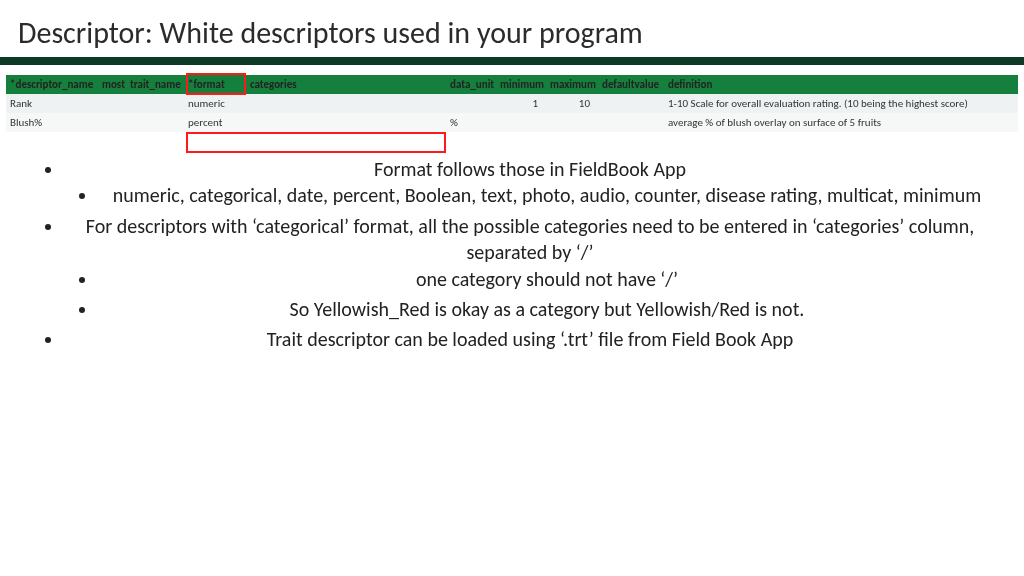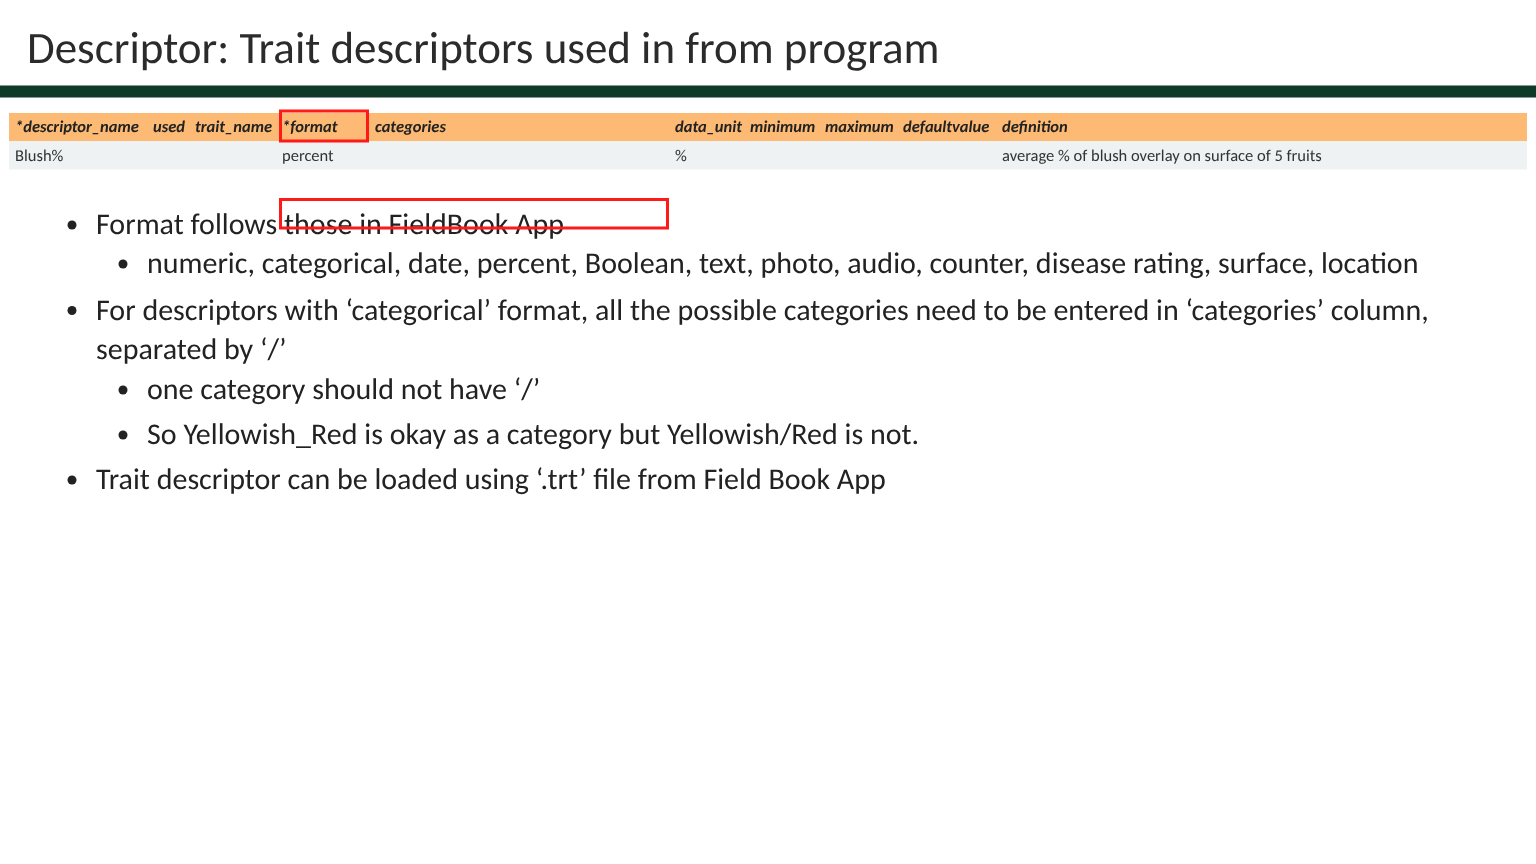--- a/index.html
+++ b/index.html
@@ -36,25 +36,24 @@
     font-size: 11px;
   }
   th, td {
     text-align: left;
     padding: 3px 4px;
     vertical-align: middle;
     overflow: hidden;
     white-space: nowrap;
   }
   thead th {
-    background: #fdba74;
+    background: #15803d;
     font-weight: 700;
     color: #222;
     font-size: 11px;
-    font-style: italic;
   }
   tbody tr:nth-child(odd)  td { background: #eef2f2; }
   tbody tr:nth-child(even) td { background: #f6f8f8; }
 
   .col-desc   { width: 92px; }
   .col-alias  { width: 28px; }
   .col-trait  { width: 58px; }
   .col-format { width: 62px; }
   .col-cat    { width: 200px; }
   .col-unit   { width: 50px; }
@@ -68,62 +67,75 @@
     position: absolute;
     border: 2px solid #ff1a1a;
     pointer-events: none;
   }
 
   .bullets {
     padding: 18px 28px 0 40px;
     font-size: 20px;
     color: #222;
     line-height: 1.32;
+    text-align: center;
   }
   .bullets ul { list-style: disc; padding-left: 24px; }
   .bullets ul ul { padding-left: 34px; }
   .bullets li { margin-bottom: 4px; }
 </style>
 </head>
 <body>
 
 <div class="title-wrap">
-  <div class="title">Descriptor: Trait descriptors used in from program</div>
+  <div class="title">Descriptor: White descriptors used in your program</div>
 </div>
 <div class="title-rule"></div>
 
 <div class="table-wrap">
   <table>
     <colgroup>
       <col class="col-desc">
         <col class="col-alias">
         <col class="col-trait">
         <col class="col-format">
         <col class="col-cat">
       <col class="col-unit">
         <col class="col-min">
         <col class="col-max">
         <col class="col-def">
         <col class="col-defn">
     </colgroup>
     <thead>
       <tr>
         <th>*descriptor_name</th>
-        <th>used</th>
+        <th>most</th>
         <th>trait_name</th>
         <th>*format</th>
         <th>categories</th>
         <th>data_unit</th>
         <th>minimum</th>
         <th>maximum</th>
         <th>defaultvalue</th>
         <th>definition</th>
       </tr>
     </thead>
     <tbody id="tbody">
+        <tr>
+          <td>Rank</td>
+          <td></td>
+          <td></td>
+          <td>numeric</td>
+          <td></td>
+          <td></td>
+          <td class="num">1</td>
+          <td class="num">10</td>
+          <td></td>
+          <td>1-10 Scale for overall evaluation rating. (10 being the highest score)</td>
+        </tr>
         <tr>
           <td>Blush%</td>
           <td></td>
           <td></td>
           <td>percent</td>
           <td></td>
           <td>%</td>
           <td class="num"></td>
           <td class="num"></td>
           <td></td>
@@ -133,21 +145,21 @@
   </table>
 
   <div class="hilite-box" style="left:186px; top:8px; width:60px; height:22px;"></div>
   <div class="hilite-box" style="left:186px; top:67px; width:260px; height:21px;"></div>
 </div>
 
 <div class="bullets">
   <ul>
     <li><span>Format follows those in FieldBook App</span>
       <ul>
-        <li><span>numeric, categorical, date, percent, Boolean, text, photo, audio, counter, disease rating, surface, location</span></li>
+        <li><span>numeric, categorical, date, percent, Boolean, text, photo, audio, counter, disease rating, multicat, minimum</span></li>
       </ul>
     </li>
     <li><span>For descriptors with ‘categorical’ format, all the possible categories need to be entered in ‘categories’ column, separated by ‘/’</span>
       <ul>
         <li><span>one category should not have ‘/’</span></li>
         <li><span>So Yellowish_Red is okay as a category but Yellowish/Red is not.</span></li>
       </ul>
     </li>
     <li><span>Trait descriptor can be loaded using ‘.trt’ file from Field Book App</span></li>
   </ul>

